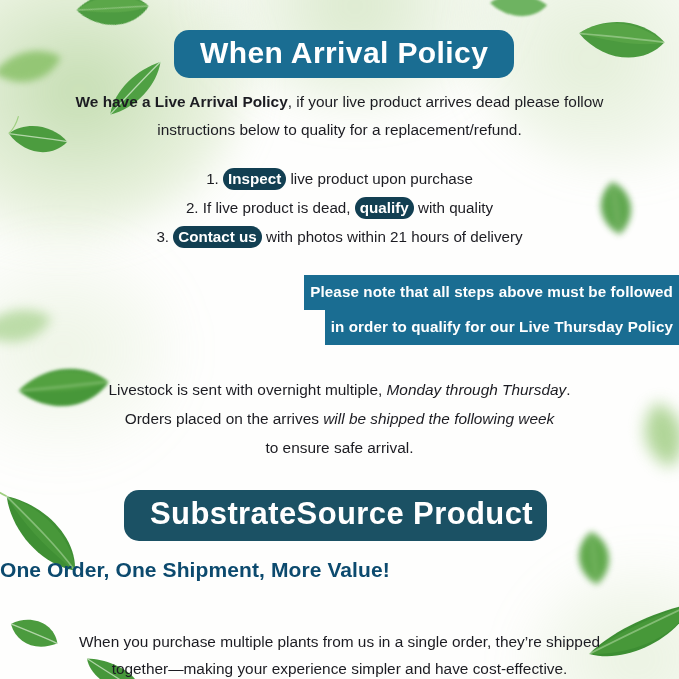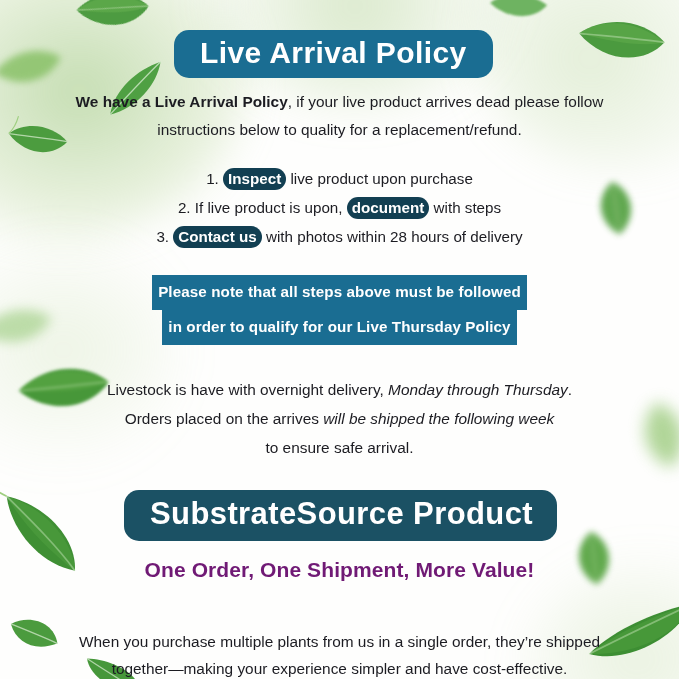--- a/index.html
+++ b/index.html
@@ -88,21 +88,21 @@
     left: 174px;
     top: 30px;
     padding: 7px 26px 9px 26px;
     background: #1a6d92;
     font-size: 30px;
     line-height: 1.05;
   }
   #banner-product {
     left: 124px;
     top: 490px;
-    padding: 8px 24px 10px 26px;
+    padding: 8px 14px 10px 26px;
     background: #1b5164;
     font-size: 31px;
     line-height: 1.05;
   }
 
   .para {
     position: absolute;
     width: 679px;
     text-align: center;
     color: #1c1c22;
@@ -131,43 +131,43 @@
     color: #ffffff;
     font-weight: bold;
     padding: 2px 5px 3px 5px;
     border-radius: 11px;
   }
 
   #notice {
     position: absolute;
     top: 275px;
     width: 679px;
-    text-align: center;
+    text-align: right;
     font-size: 15.2px;
     line-height: 30px;
   }
   #notice .nline {
     display: inline-block;
     background: #1a6d92;
     color: #ffffff;
     font-weight: bold;
     padding: 2px 6px 3px 6px;
     white-space: nowrap;
     letter-spacing: 0.1px;
   }
 
   #shipping-para { top: 375px; line-height: 29px; }
   #shipping-para i { font-style: italic; }
 
   #subhead {
     position: absolute;
     top: 558px;
     width: 679px;
-    text-align: center;
-    color: #701a75;
+    text-align: left;
+    color: #0c4a6e;
     font-weight: bold;
     font-size: 21px;
     letter-spacing: 0.1px;
   }
 
   #outro-para { top: 594px; line-height: 27px; margin-top: 34px; }
 </style>
 </head>
 <body>
 
@@ -282,47 +282,47 @@
   </div>
 
   <div class="leaf" style="left:636px; top:400px; width:56px; height:70px; transform:rotate(-12deg); filter:blur(8px); opacity:0.6;">
     <svg viewBox="0 0 70 90">
       <path d="M35 2 C 68 24, 66 66, 35 88 C 4 66, 2 24, 35 2 Z" fill="#7ebb56"></path>
     </svg>
   </div>
 
   <div class="content">
 
-    <div class="banner" id="banner-live">Live Arrival Policy</div>
+    <div class="banner" id="banner-live">When Arrival Policy</div>
 
     <div class="para" id="intro-para">
       <span class="lead">We have a Live Arrival Policy</span><span>, if your live product arrives dead please follow</span><br>
       <span>instructions below to quality for a replacement/refund.</span>
     </div>
 
     <div class="steps">
       <div class="step-line">
         <span class="step-num">1.</span>
         <span class="hl">Inspect</span><span> live product upon purchase</span>
       </div>
       <div class="step-line">
-        <span class="step-num">2.</span><span> If live product is upon, </span><span class="hl">document</span><span> with steps</span>
+        <span class="step-num">2.</span><span> If live product is dead, </span><span class="hl">qualify</span><span> with quality</span>
       </div>
       <div class="step-line">
-        <span class="step-num">3.</span><span> </span><span class="hl">Contact us</span><span> with photos within 28 hours of delivery</span>
+        <span class="step-num">3.</span><span> </span><span class="hl">Contact us</span><span> with photos within 21 hours of delivery</span>
       </div>
     </div>
 
     <div id="notice">
       <div><span class="nline">Please note that all steps above must be followed</span></div>
       <div><span class="nline">in order to qualify for our Live Thursday Policy</span></div>
     </div>
 
     <div class="para" id="shipping-para">
-      <span>Livestock is have with overnight delivery, </span><i>Monday through Thursday</i><span>.</span><br>
+      <span>Livestock is sent with overnight multiple, </span><i>Monday through Thursday</i><span>.</span><br>
       <span>Orders placed on the arrives </span><i>will be shipped the following week</i><br>
       <span>to ensure safe arrival.</span>
     </div>
 
     <div class="banner" id="banner-product">SubstrateSource Product</div>
 
     <div id="subhead">One Order, One Shipment, More Value!</div>
 
     <div class="para" id="outro-para">
       <span>When you purchase multiple plants from us in a single order, they’re shipped</span><br>

